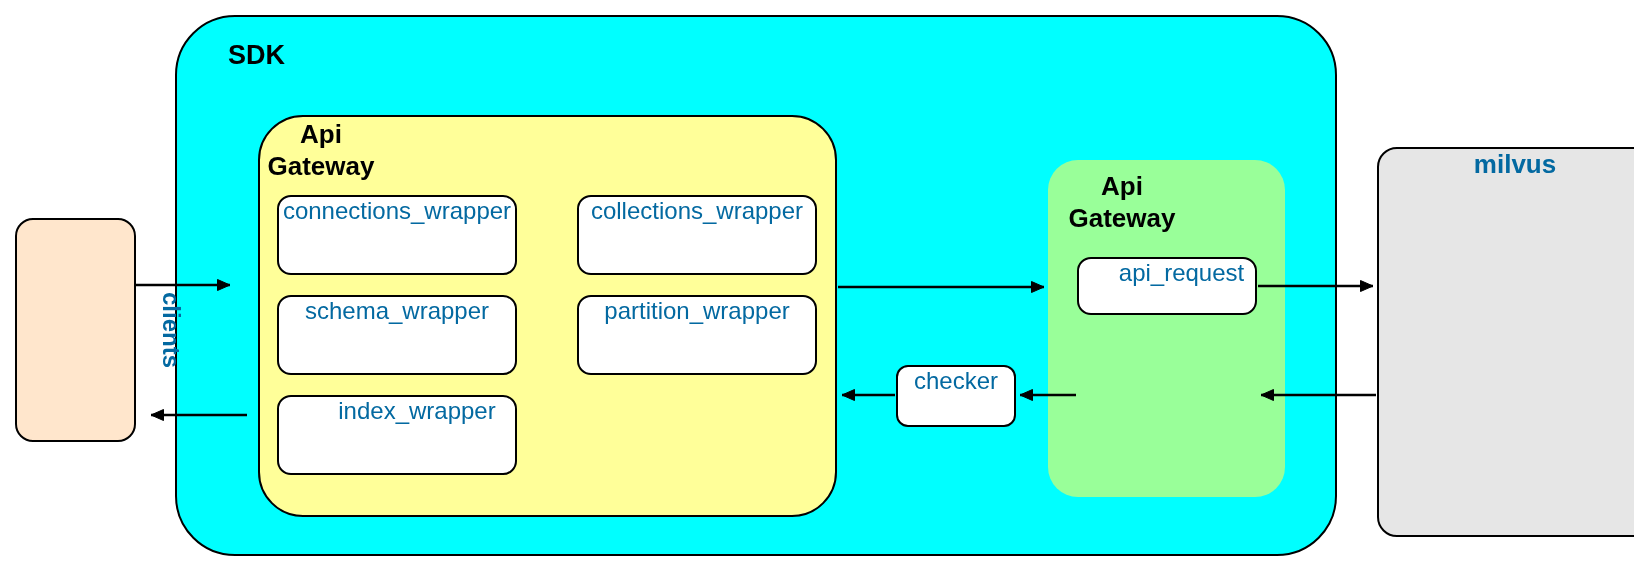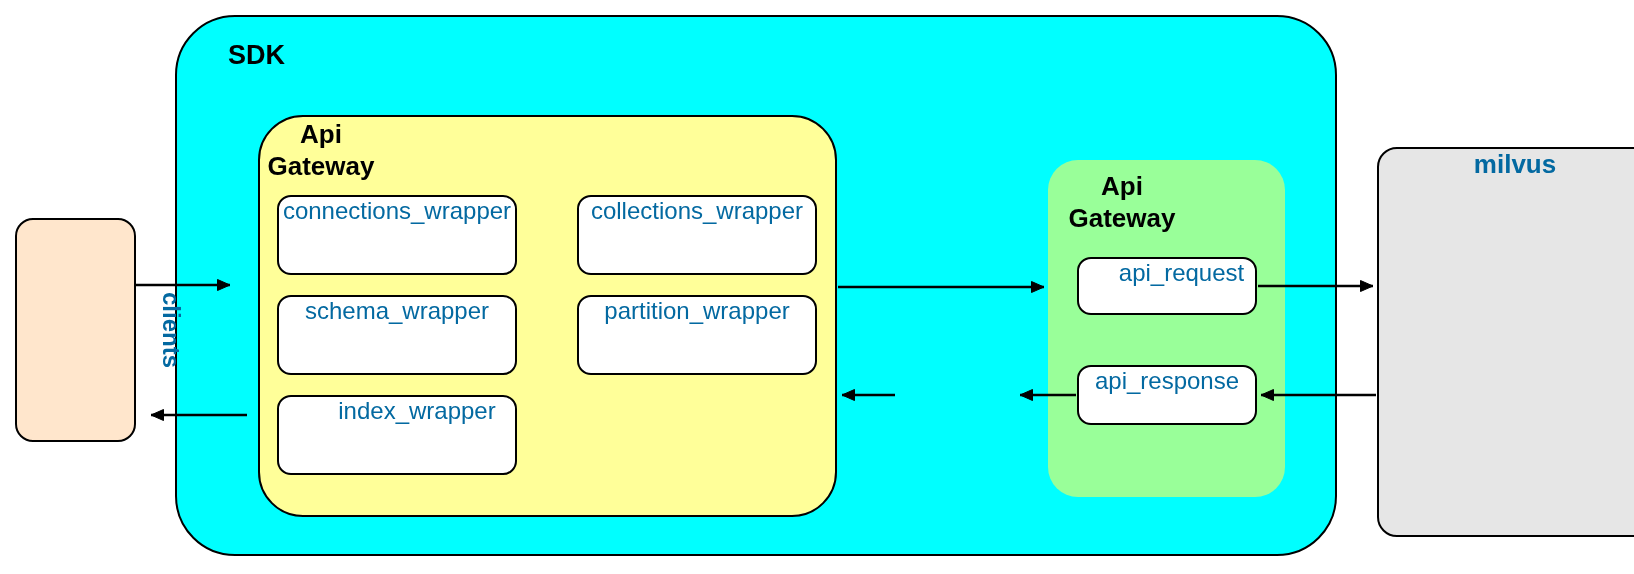--- a/index.html
+++ b/index.html
@@ -129,31 +129,31 @@
   <div class="node white-box wrap-box wb-r1 wb-c2">
     <span>collections_wrapper</span>
   </div>
   <div class="node white-box wrap-box wb-r2 wb-c2">
     <span>partition_wrapper</span>
   </div>
   <div class="node white-box wrap-box wb-r3 wb-c1">
     <span>index_wrapper</span>
   </div>
 
+  <div class="node white-box checker">
+    <span>checker</span>
+  </div>
 
   <div class="node api-gateway"></div>
   <div class="api-gateway-label">
     <div>Api</div>
     <div>Gateway</div>
   </div>
   <div class="node white-box api-request">
     <span>api_request</span>
-  </div>
-  <div class="node white-box api-response">
-    <span>api_response</span>
   </div>
 
   <div class="node clients">
     <span>clients</span>
   </div>
 
   <div class="node milvus">
     <span>milvus</span>
   </div>
 

